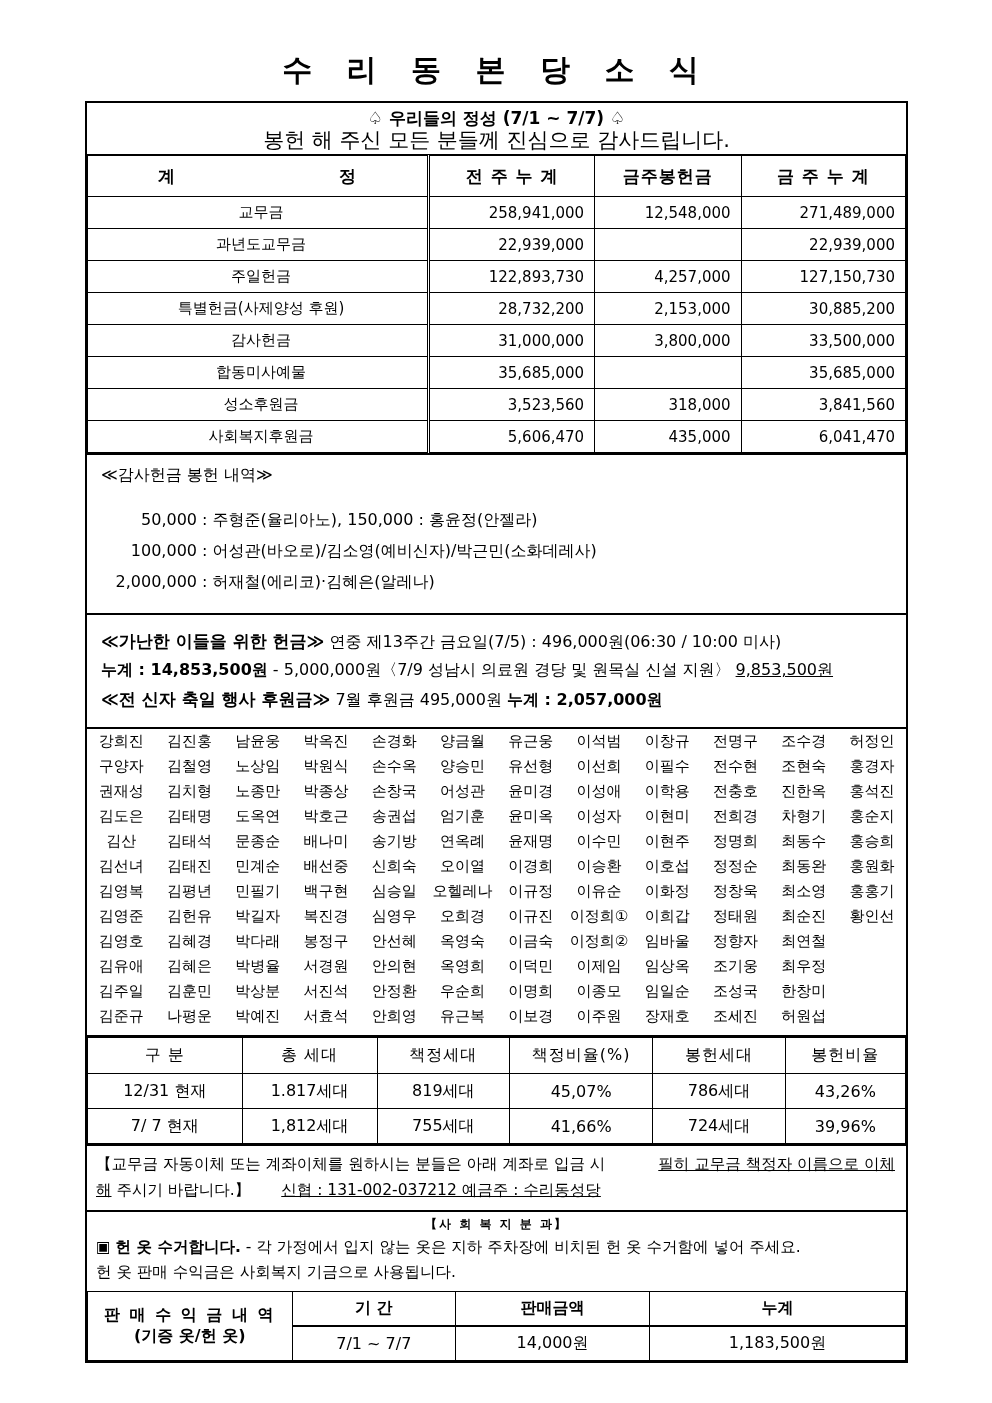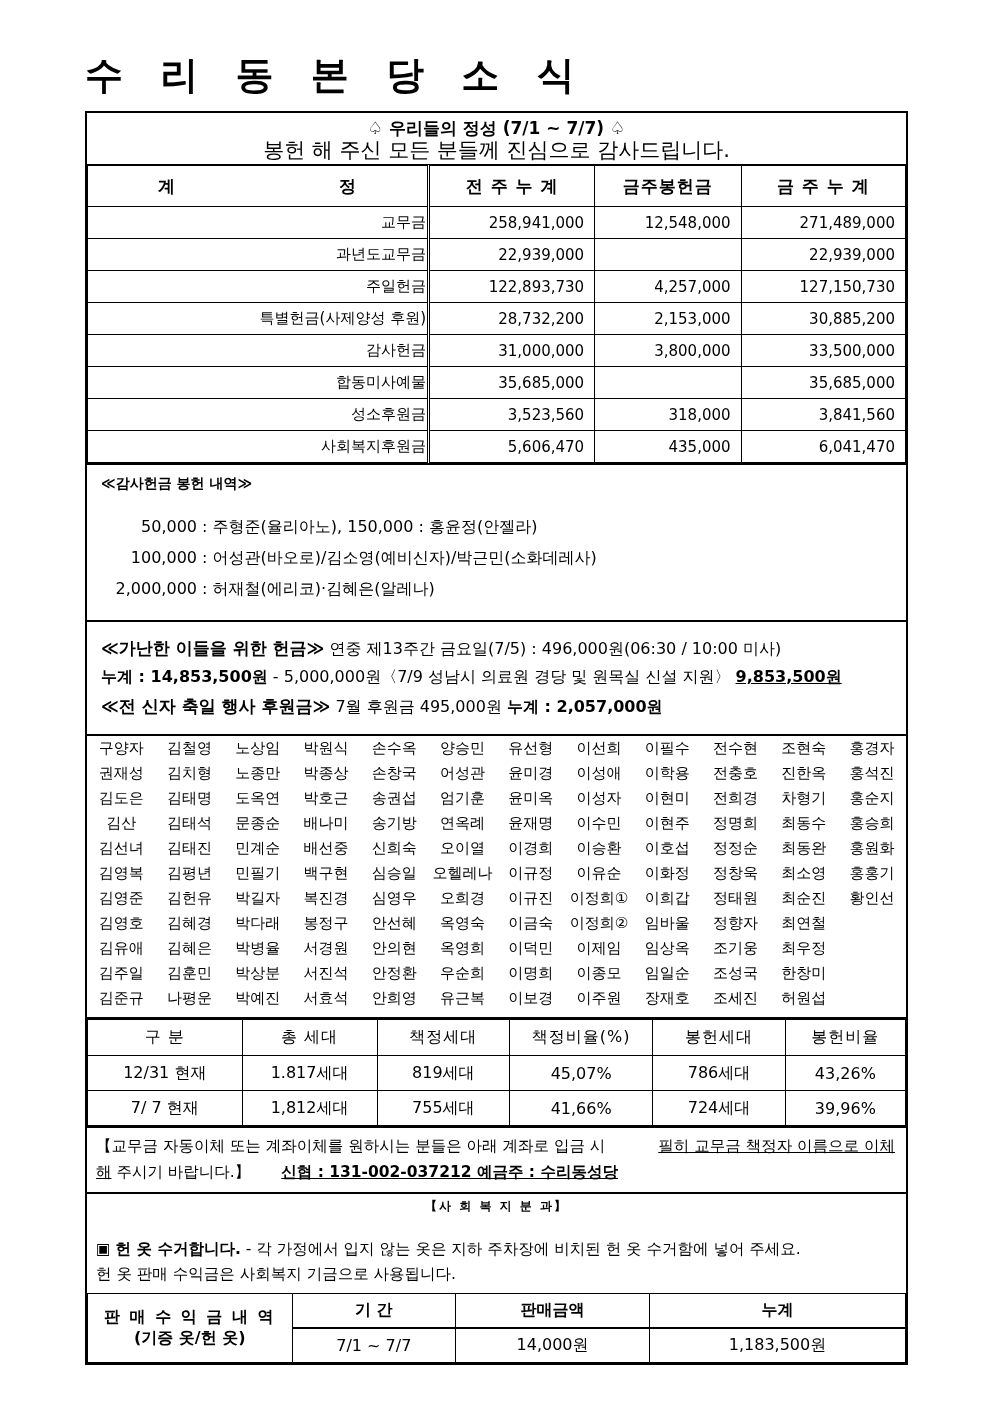--- a/index.html
+++ b/index.html
@@ -4,72 +4,72 @@
 <style>
   html,body { margin:0; padding:0; background:#ffffff; }
   body {
     width:992px; height:1403px;
     font-family:"DejaVu Sans","Liberation Sans",sans-serif;
     color:#000;
     -webkit-font-smoothing:antialiased;
   }
   .page { padding:50px 84px 0 85px; }
   .doc-title {
-    font-size:38px; font-weight:bold;
+    text-align:center; font-size:30px; font-weight:bold;
     letter-spacing:12px; margin:0 0 12px 0; white-space:nowrap;
   }
   .box { border:2px solid #000; margin-top:-2px; background:#fff; }
 
   
   .sec-head { text-align:center; border-bottom:1px solid #000; padding:3px 0 4px 0; }
   .sec-head .t1 { font-weight:bold; font-size:17px; line-height:24px; }
   .sec-head .t2 { font-size:21px; line-height:20px; }
   table.grid { width:100%; border-collapse:collapse; table-layout:fixed; }
   table.grid th, table.grid td { border:1px solid #000; overflow:hidden; }
   table.offering th {
     height:38px; font-size:17px; font-weight:bold; letter-spacing:1px;
   }
   table.offering th.split { padding:0 70px; }
   table.offering th.split .inner { display:flex; justify-content:space-between; }
   table.offering td { height:29px; font-size:15px; }
-  table.offering td.cat { text-align:right; padding-left:8px; }
+  table.offering td.cat { text-align:center; padding-left:8px; }
   table.offering td.num { text-align:right; padding-right:10px; }
   .dbl { border-left:3px double #000 !important; }
   col.c-cat{width:41.7%} col.c-prev{width:20.3%} col.c-week{width:17.9%} col.c-tot{width:20.1%}
 
   
   .detail { padding:8px 14px 10px 14px; font-size:16px; }
-  .detail .d-title { font-weight:bold; font-size:14px; margin:2px 0 24px 0; }
+  .detail .d-title { font-weight:normal; font-size:16px; margin:2px 0 24px 0; }
   .detail .d-line { margin:10px 0; }
   .amt { display:inline-block; width:96px; text-align:right; }
   .funds { padding:8px 18px 9px 14px; font-size:16px; }
   .funds .f-line { margin:7px 0; }
   .b { font-weight:bold; }
-  .bu { font-weight:bold; text-decoration:underline; }
+  .bu { font-weight:normal; text-decoration:underline; }
   .u { text-decoration:underline;margin-left:48px; }
   .f-title { font-weight:bold; font-size:17px; }
 
   
   .donors-title { text-align:center; font-weight:bold; font-size:17px; padding:7px 0 4px 0; }
   table.names { width:100%; border-collapse:collapse; table-layout:fixed; margin-bottom:6px; }
   table.names td { text-align:center; font-size:15px; height:23px; line-height:23px; white-space:nowrap; }
 
   
   .assess-title { text-align:center; font-weight:bold; font-size:17px; padding:4px 0 3px 0; }
   table.assess th { height:33px; font-size:16px; font-weight:normal; letter-spacing:1px; }
   table.assess td { height:32px; font-size:16px; text-align:center; }
   col.a0{width:18.9%} col.a1{width:16.5%} col.a2{width:16.2%} col.a3{width:17.5%} col.a4{width:16.2%} col.a5{width:14.7%}
 
   
   .notice { padding:5px 9px 7px 9px; font-size:15.5px; line-height:26px; }
   .notice .account { margin-left:26px; }
 
   
   .welfare-title { text-align:center; font-weight:bold; font-size:12px; letter-spacing:2px; padding:4px 0 2px 0; }
-  .welfare-text { padding:0 9px 6px 9px; font-size:15.5px; line-height:25px;margin-top:20px; }
+  .welfare-text { padding:0 9px 6px 9px; font-size:15.5px; line-height:25px; }
   table.sales td, table.sales th { font-size:16px; text-align:center; }
   table.sales .rowlabel { font-weight:bold; letter-spacing:2px; font-size:16px; }
   table.sales .rowlabel .sub { letter-spacing:0; }
   table.sales th { height:31px; font-weight:bold; border-bottom:2px solid #000; }
   table.sales td { height:31px; }
   col.s0{width:25%} col.s1{width:20%} col.s2{width:23.7%} col.s3{width:31.3%}
 </style>
 </head>
 <body>
 
@@ -177,20 +177,34 @@
     <div class="f-line">
       <span class="f-title">≪전 신자 축일 행사 후원금≫</span>
       <span>7월 후원금 495,000원</span>
       <span class="b">누계 : 2,057,000원</span>
     </div>
   </div>
 
   <div class="box">
     <table class="names">
       <tbody id="donors-tbody">
+          <tr>
+            <td>강희진</td>
+            <td>김진홍</td>
+            <td>남윤웅</td>
+            <td>박옥진</td>
+            <td>손경화</td>
+            <td>양금월</td>
+            <td>유근웅</td>
+            <td>이석범</td>
+            <td>이창규</td>
+            <td>전명구</td>
+            <td>조수경</td>
+            <td>허정인</td>
+          </tr>
           <tr>
             <td>구양자</td>
             <td>김철영</td>
             <td>노상임</td>
             <td>박원식</td>
             <td>손수옥</td>
             <td>양승민</td>
             <td>유선형</td>
             <td>이선희</td>
             <td>이필수</td>

